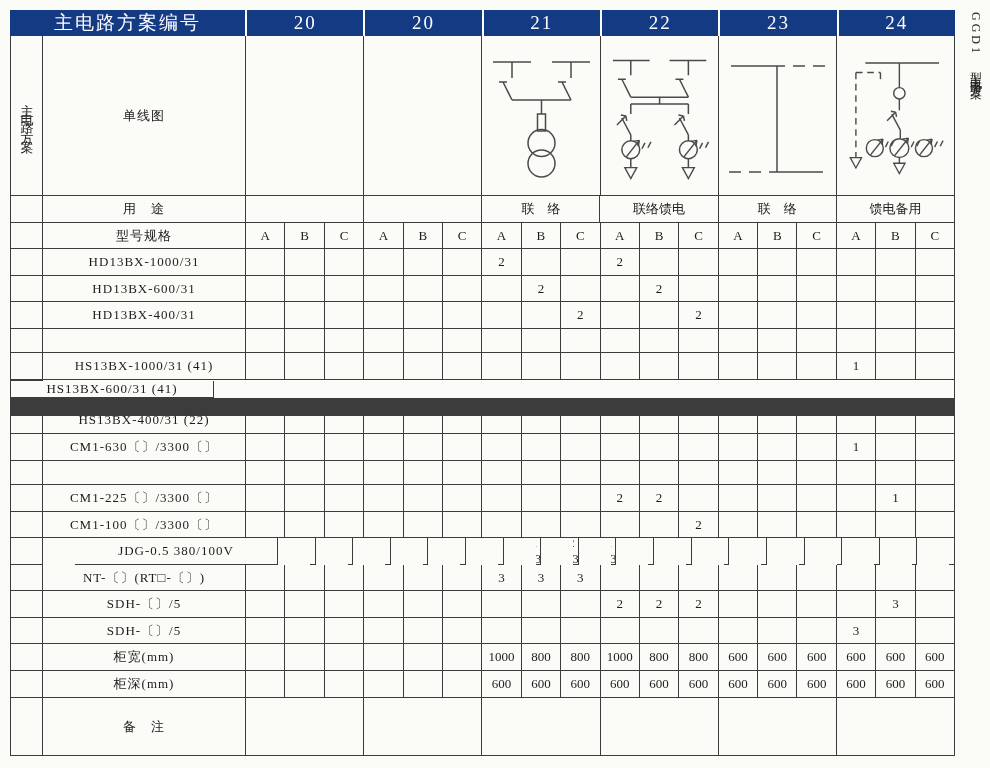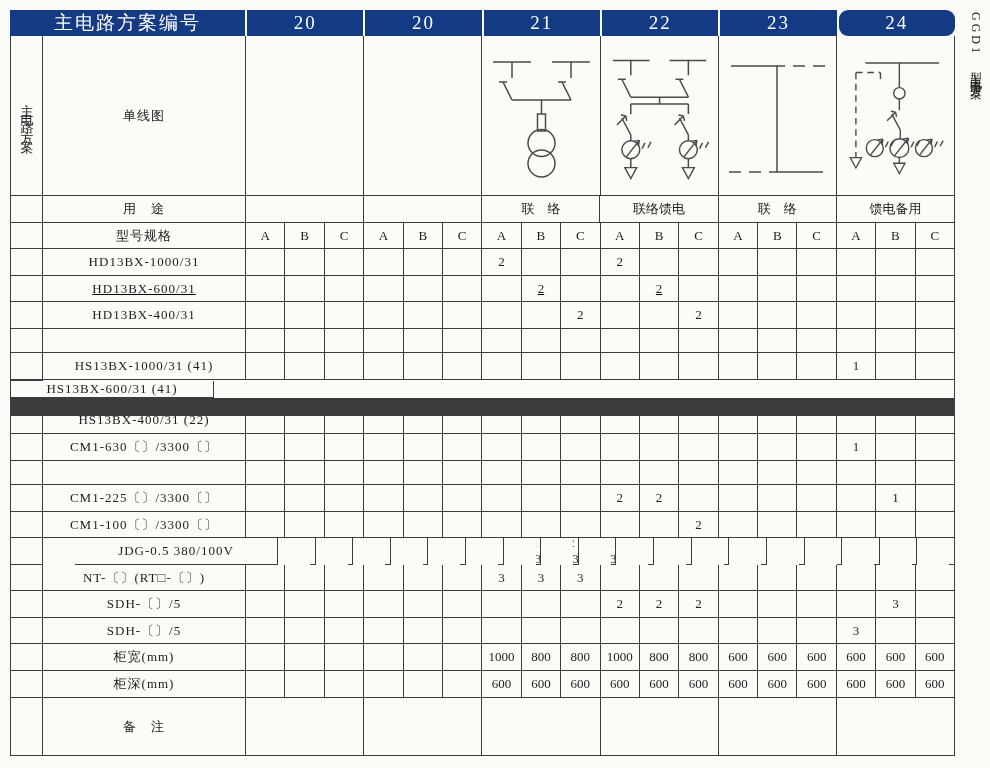--- a/index.html
+++ b/index.html
@@ -5,21 +5,21 @@
   :root{
     --pagebg:#fbfbf7; --border:#3c3c3c; --hdr:#143a84; --txt:#1c1c1c; --line:#4a4a4a;
   }
   html,body{margin:0;padding:0;}
   body{font-family:"Liberation Serif","DejaVu Serif",serif; background:#fff;}
   .page{position:relative;width:990px;height:768px;background:var(--pagebg);overflow:hidden;}
   .tbl{position:absolute;left:10px;top:10px;width:945px;}
   .hrow{display:flex;height:26px;}
   .hcell{background:var(--hdr);color:#fff;display:flex;align-items:center;justify-content:center;
          font-size:19px;letter-spacing:2px;border-right:2px solid var(--pagebg);box-sizing:border-box;}
-  .hcell:last-child{border-right:none;border-radius:9px;}
+  .hcell:last-child{border-right:none;}
   .hcell-title{width:237px;}
   .hcell-scheme{flex:1;}
   .tbody{border:1px solid var(--border);border-top:none;box-sizing:border-box;}
   .row{display:flex;}
   .cell{border-right:1px solid var(--border);border-bottom:1px solid var(--border);
         box-sizing:border-box;display:flex;align-items:center;justify-content:center;
         font-size:13px;color:var(--txt);overflow:hidden;}
   .row .cell:last-child{border-right:none;}
   .row:last-child .cell{border-bottom:none;}
   .c-narrow{width:32px;flex:none;}
@@ -213,21 +213,21 @@
           <div class="cell c-sub">2</div>
           <div class="cell c-sub"></div>
           <div class="cell c-sub"></div>
           <div class="cell c-sub"></div>
           <div class="cell c-sub"></div>
           <div class="cell c-sub"></div>
           <div class="cell c-sub"></div>
           <div class="cell c-sub"></div>
           <div class="cell c-sub"></div>
         </div>
-        <div class="row" style="height: 26px; text-decoration: underline;">
+        <div class="row" style="height: 26px;">
           <div class="cell c-narrow"></div>
           <div class="cell c-label">HD13BX-600/31</div>
           <div class="cell c-sub"></div>
           <div class="cell c-sub"></div>
           <div class="cell c-sub"></div>
           <div class="cell c-sub"></div>
           <div class="cell c-sub"></div>
           <div class="cell c-sub"></div>
           <div class="cell c-sub"></div>
           <div class="cell c-sub">2</div>

